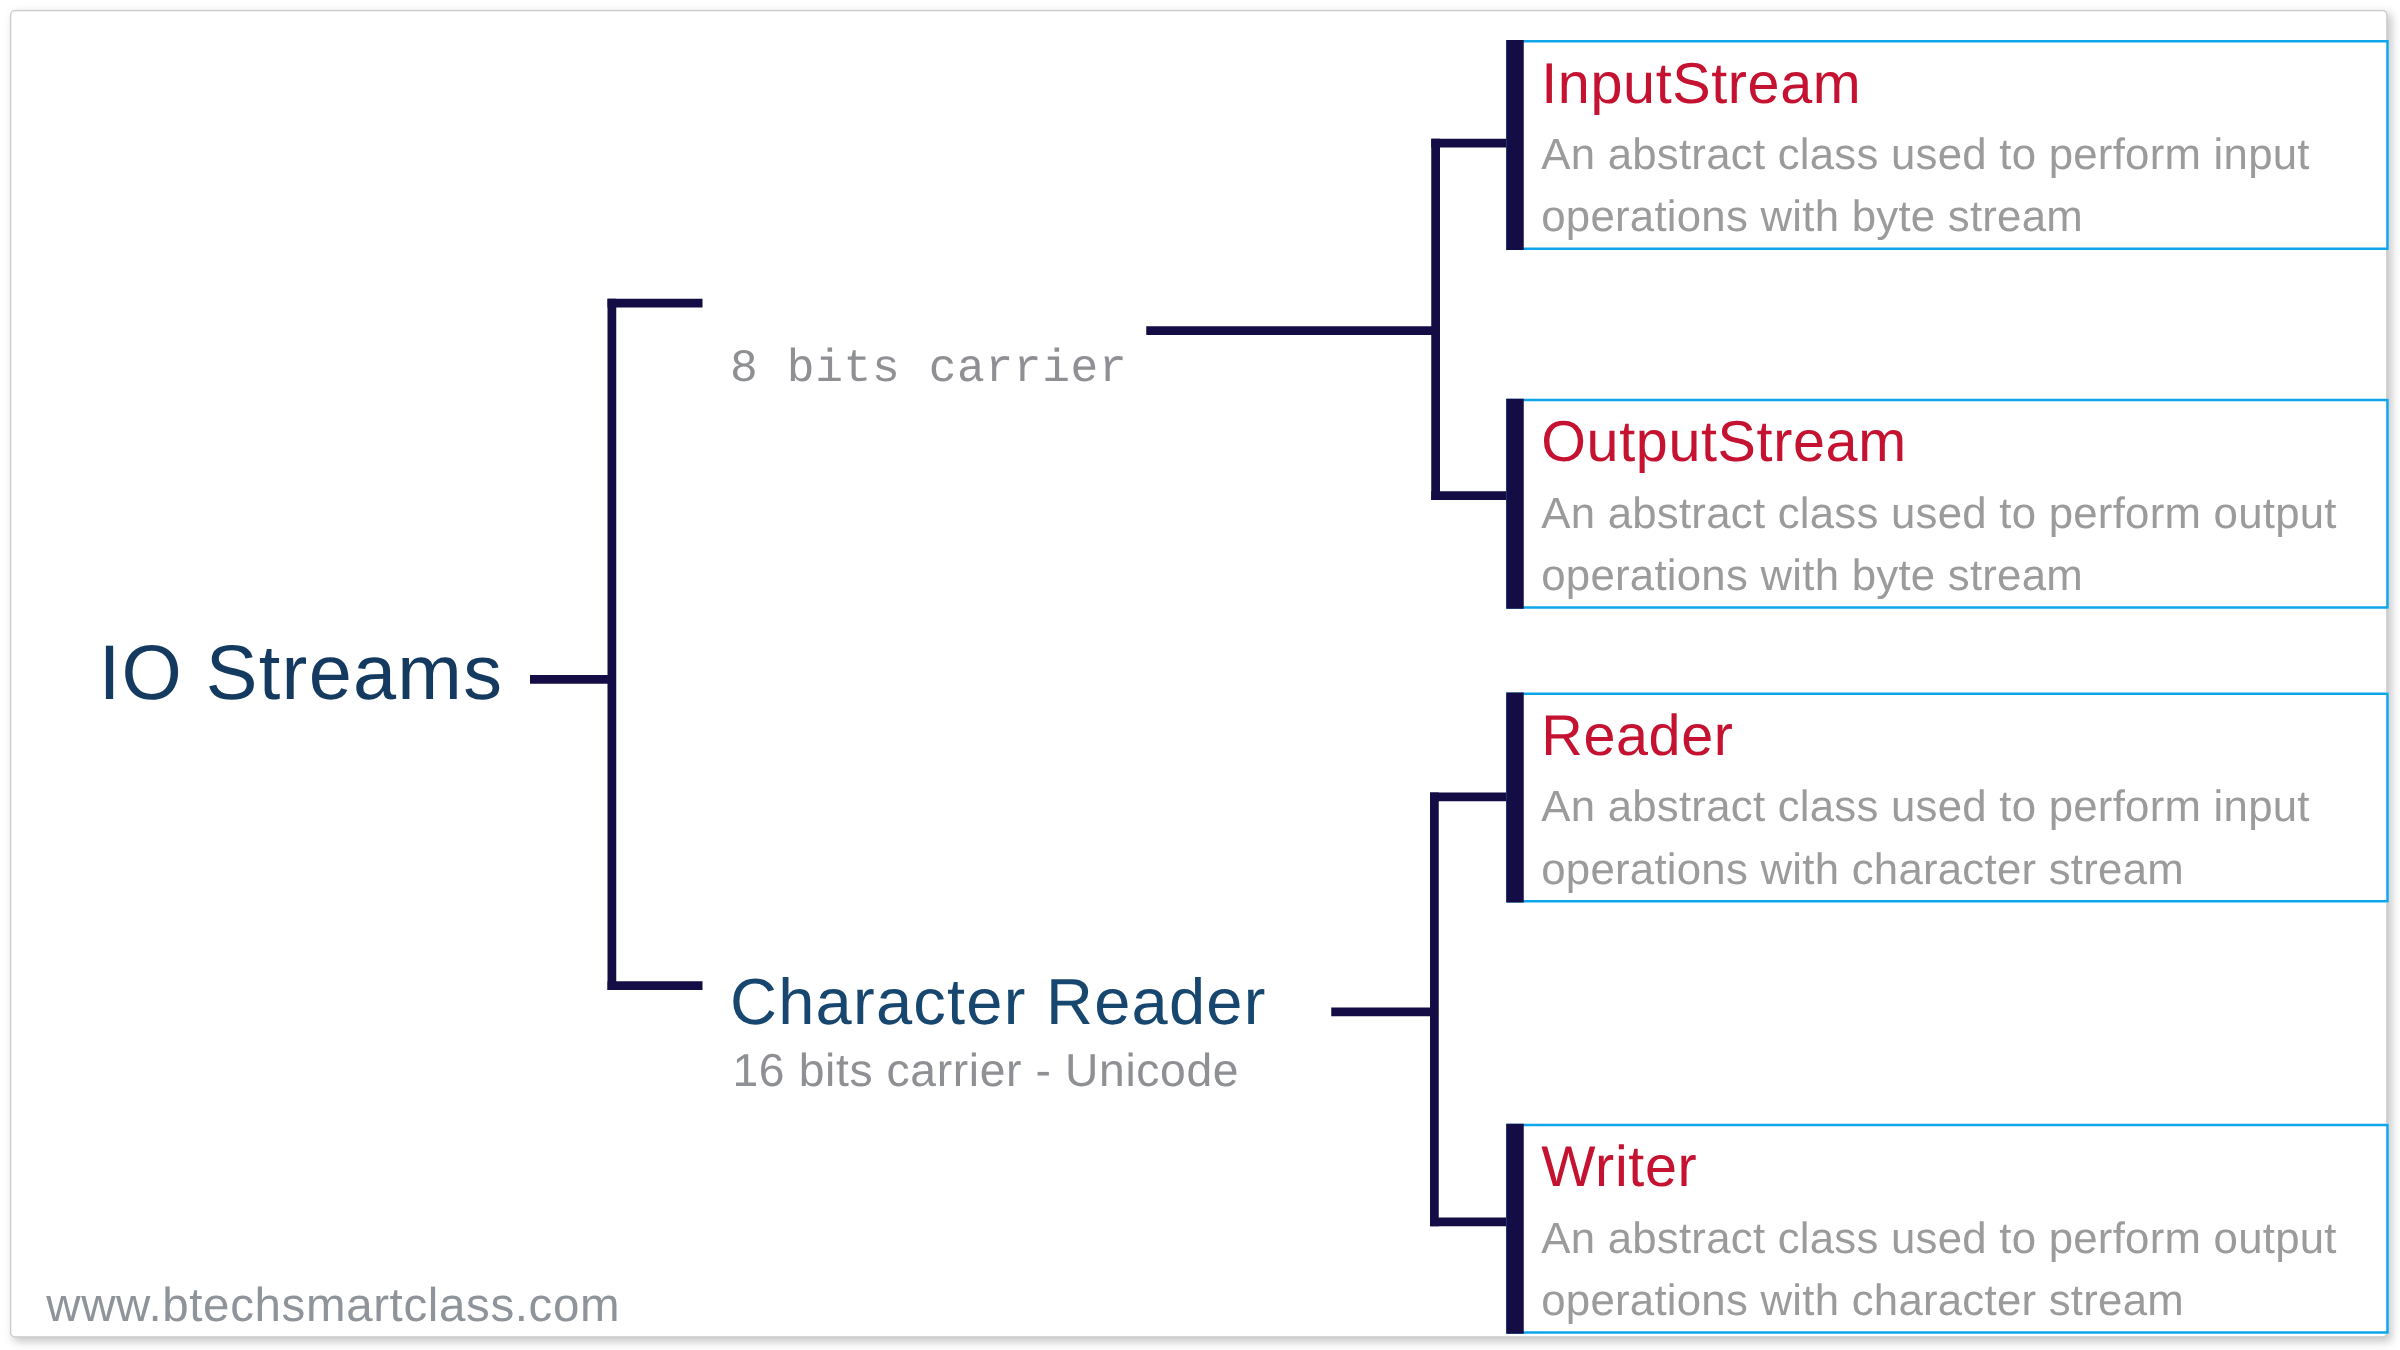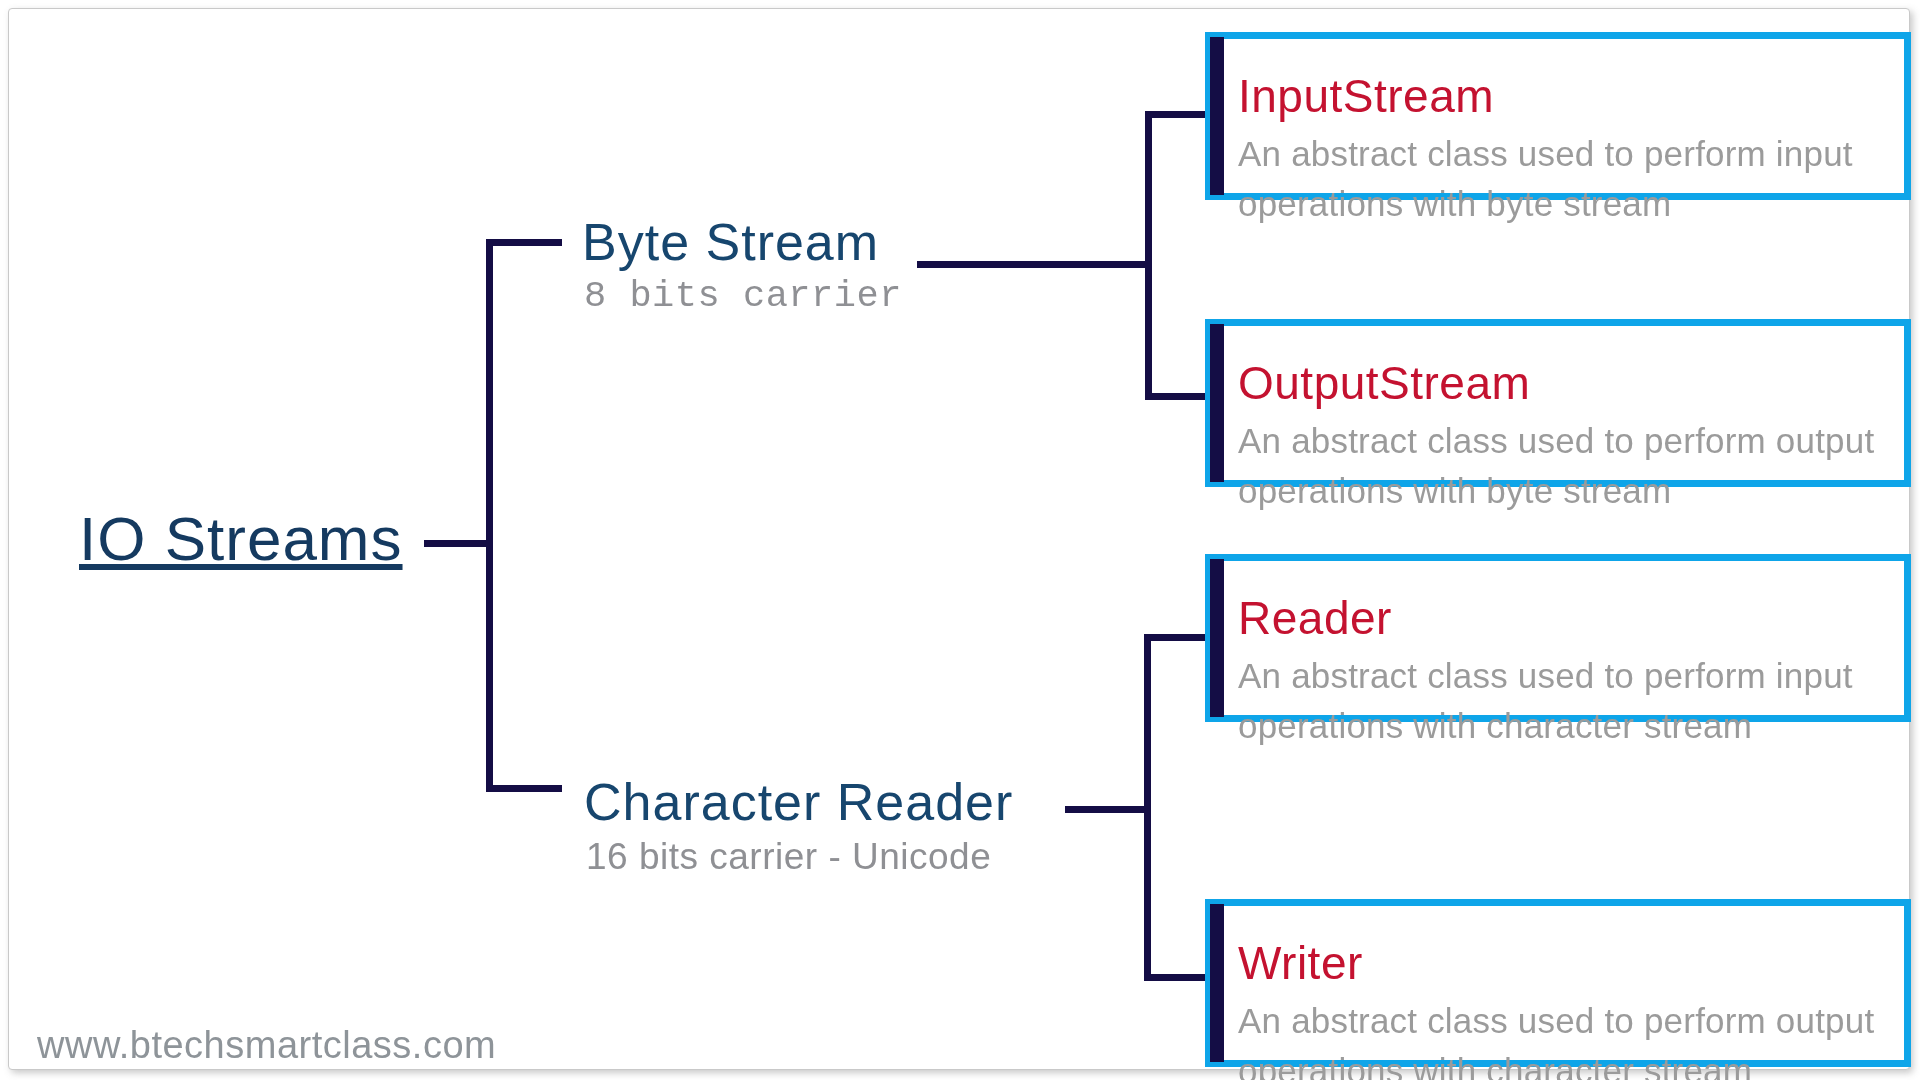--- a/index.html
+++ b/index.html
@@ -11,38 +11,38 @@
   #card{
     position:absolute;left:8px;top:8px;width:1902px;height:1062px;
     background:#ffffff;border:1px solid #c9c9c9;border-radius:4px;
     box-shadow:3px 3px 7px rgba(100,100,100,0.35);
     box-sizing:border-box;
   }
   .line{position:absolute;background:#140d45;}
   .root-label{
     position:absolute;left:70px;top:499px;
     font-size:62px;line-height:1;color:#153a60;
-    font-weight:500;letter-spacing:1px;white-space:nowrap;text-decoration:underline;
+    font-weight:500;letter-spacing:1px;white-space:nowrap;
   }
   .branch-label{
     position:absolute;font-size:52px;line-height:1;color:#17466e;
     font-weight:500;letter-spacing:1px;white-space:nowrap;
   }
   .branch-sub{
     position:absolute;font-size:37px;line-height:1;color:#8f9094;
     font-weight:400;letter-spacing:0.5px;white-space:nowrap;
   }
   #byte-label{left:573px;top:207px;}
   #byte-sub{left:575px;top:269px;font-family:Liberation Mono, monospace;}
   #char-label{left:575px;top:767px;}
   #char-sub{left:577px;top:829px;}
   .leaf-box{
     position:absolute;left:1196px;width:706px;height:168px;
-    background:#ffffff;border:7px solid #0ea5e9;box-sizing:border-box;
-    padding:31px 20px 0 26px;
+    background:#ffffff;border:2px solid #0ea5e9;box-sizing:border-box;
+    padding:6px 20px 0 26px;
   }
   .leaf-box::before{
     content:"";position:absolute;left:-2px;top:-2px;bottom:-2px;width:14px;
     background:#140d45;
   }
   #box-inputstream{top:23px;}
   #box-outputstream{top:310px;}
   #box-reader{top:545px;}
   #box-writer{top:890px;}
   .leaf-title{
@@ -86,21 +86,20 @@
     <div class="line" id="stub-char"></div>
     <div class="line" id="conn-byte-right"></div>
     <div class="line" id="vert-byte"></div>
     <div class="line" id="conn-input"></div>
     <div class="line" id="conn-output"></div>
     <div class="line" id="conn-char-right"></div>
     <div class="line" id="vert-char"></div>
     <div class="line" id="conn-reader"></div>
     <div class="line" id="conn-writer"></div>
 
-    <div class="branch-label" id="byte-label">Byte Stream</div>
     <div class="branch-sub" id="byte-sub">8 bits carrier</div>
 
     <div class="branch-label" id="char-label">Character Reader</div>
     <div class="branch-sub" id="char-sub">16 bits carrier - Unicode</div>
 
     <div class="leaf-box" id="box-inputstream">
       <div class="leaf-title">InputStream</div>
       <div class="leaf-desc">An abstract class used to perform input operations with byte stream</div>
     </div>
 

